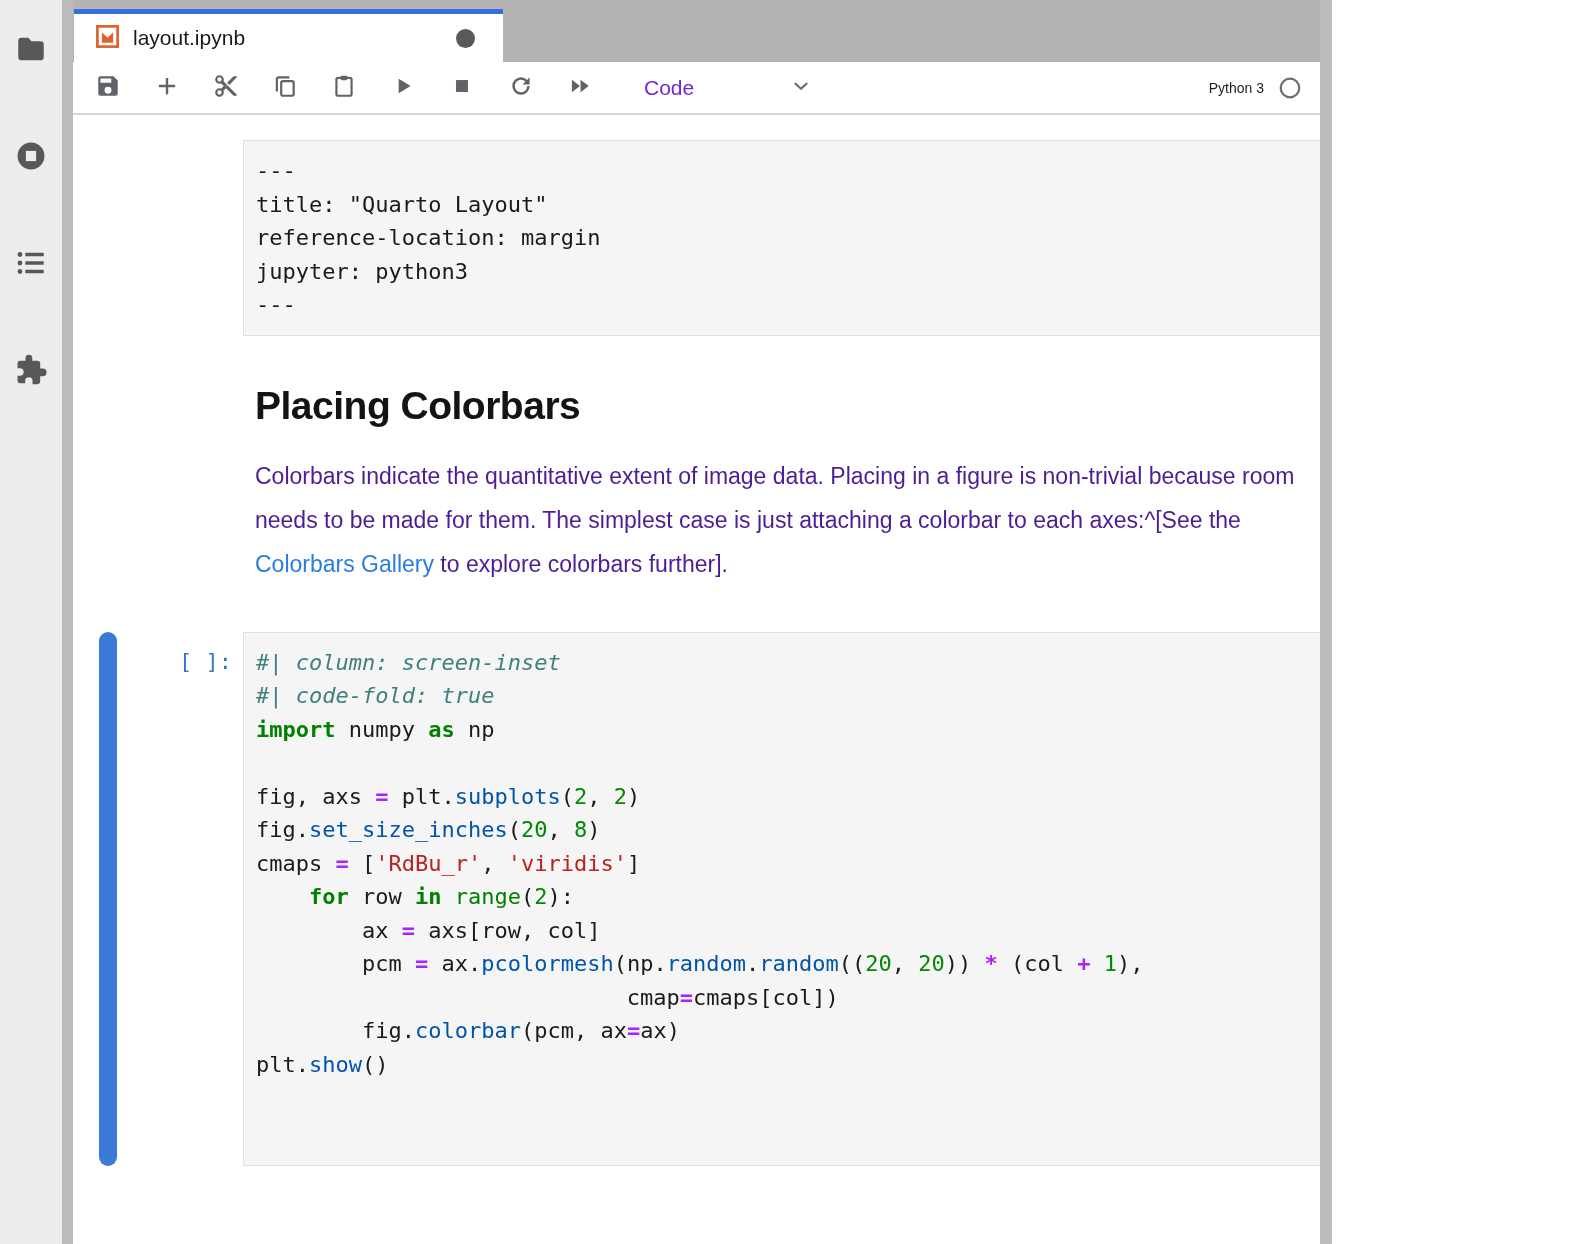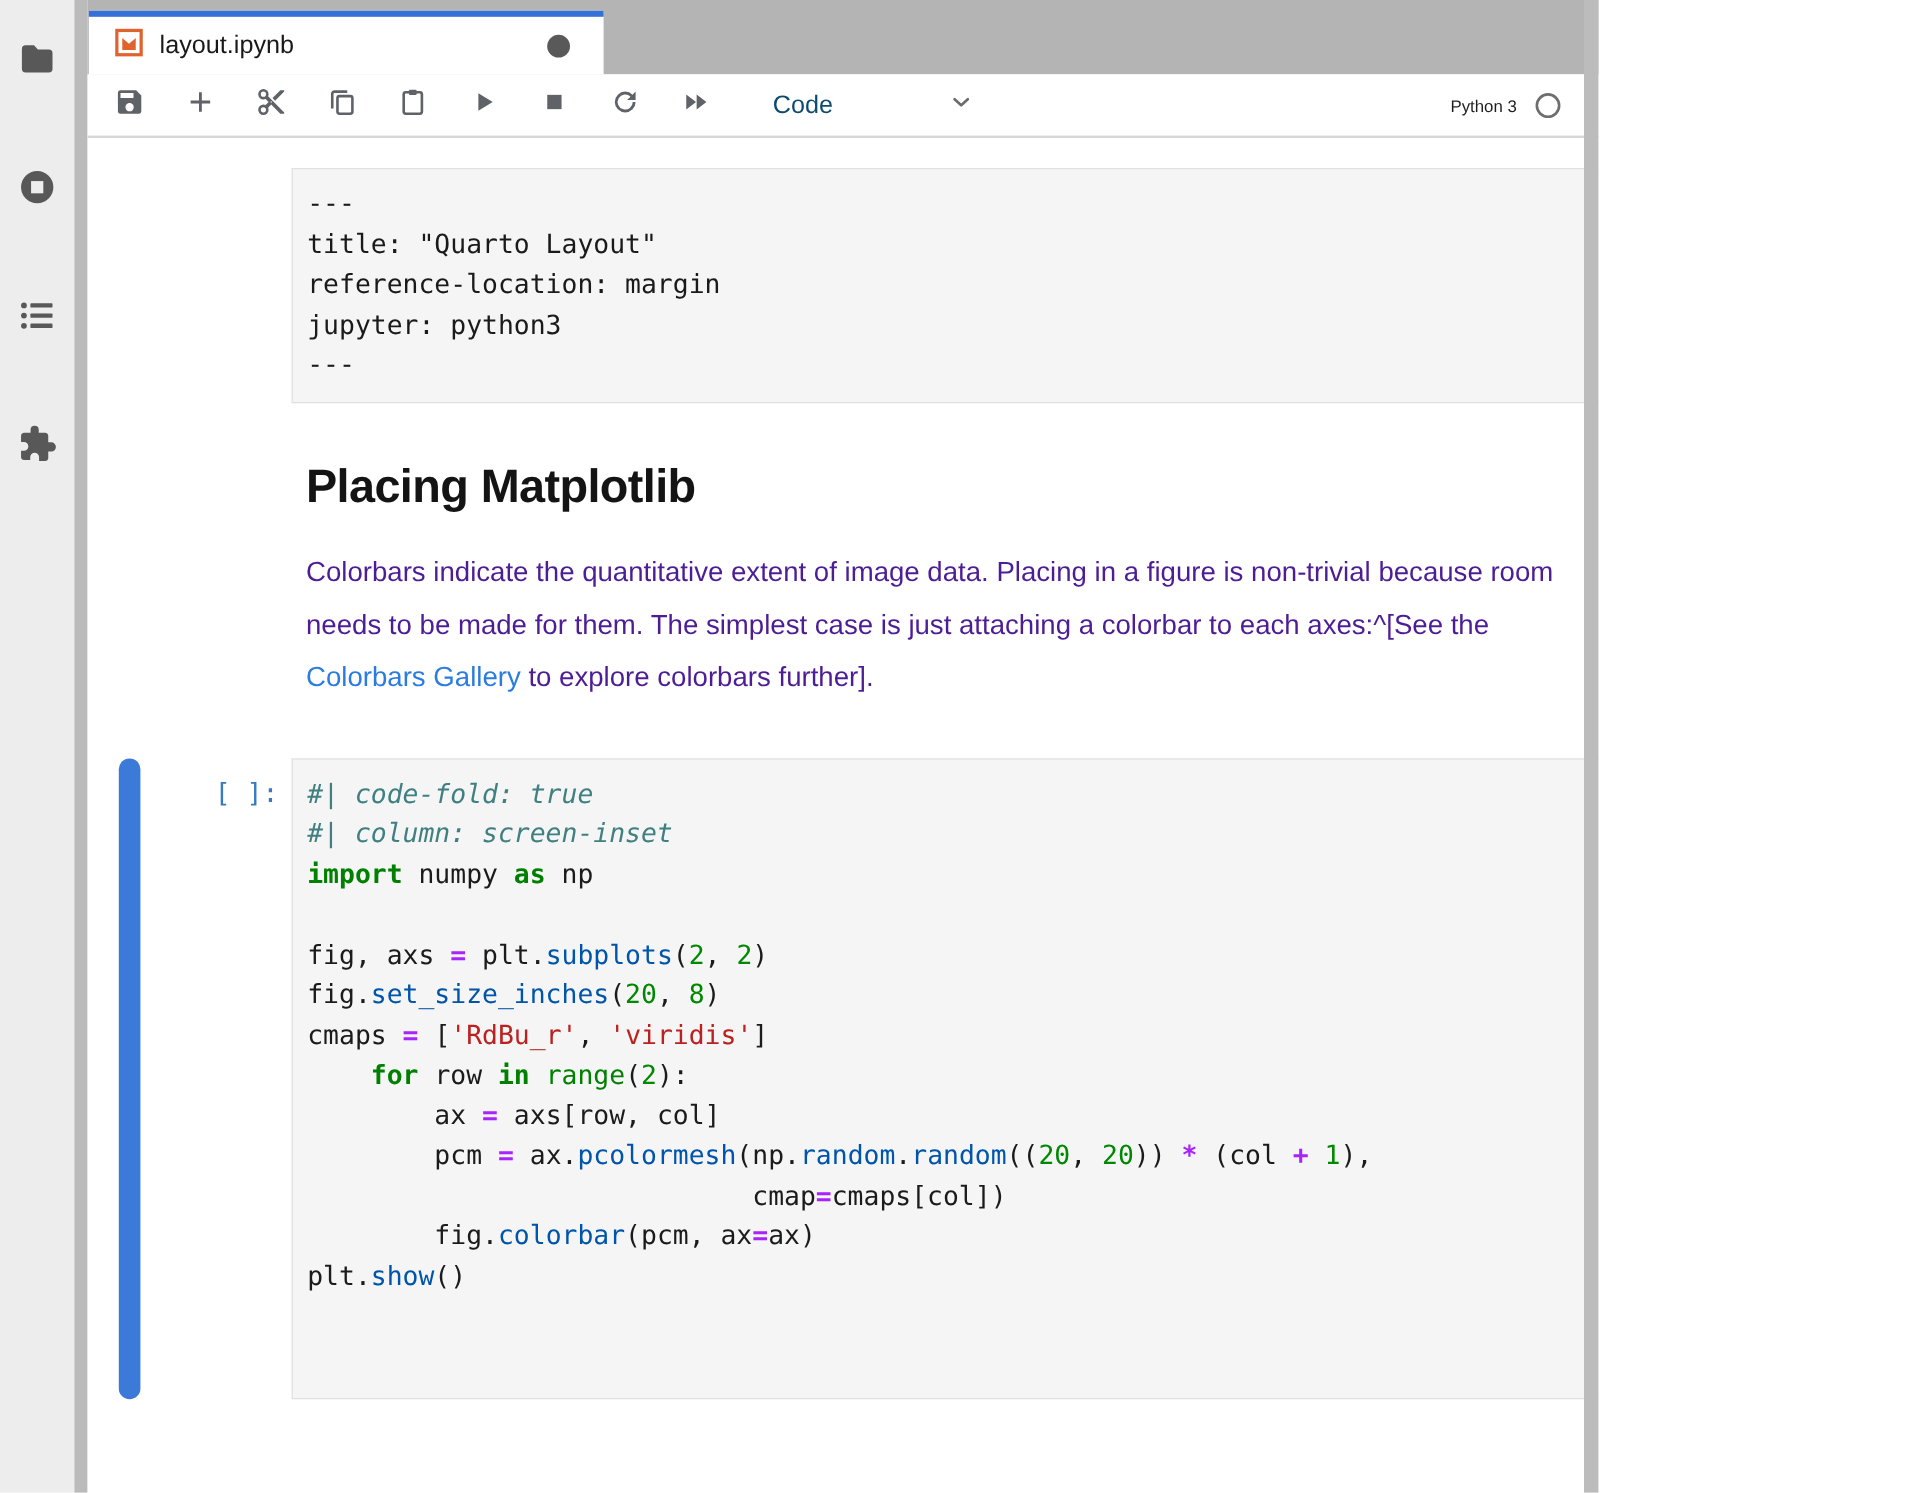--- a/index.html
+++ b/index.html
@@ -24,21 +24,21 @@
   .tab-title { font-size:21px; color:#191919; flex:1; }
   .dirty-dot { width:19px; height:19px; border-radius:50%; background:#595959; margin-right:8px; }
 
   .toolbar { height:53px; background:#ffffff; border-bottom:2px solid #d6d6d6;
              display:flex; align-items:center; padding:0 30px 0 22px; gap:0; flex:0 0 53px; }
   .tb-btn { width:26px; height:26px; margin-right:33px; display:flex; align-items:center;
             justify-content:center; color:#5f6368; cursor:pointer; }
   .tb-btn svg { width:26px; height:26px; }
   .cell-type-select { display:flex; align-items:center; margin-left:18px; width:168px;
                       justify-content:space-between; cursor:pointer; }
-  .cell-type-select .label { font-size:21px; color:#0c4a6e; }
+  .cell-type-select .label { font-size:21px; color:#6d28d9; }
   .cell-type-select svg { width:22px; height:22px; color:#6b6b6b; }
   .tb-spacer { flex:1; }
   .kernel-name { font-size:14px; color:#1e1e1e; margin-right:14px; }
   .kernel-status svg { width:24px; height:24px; display:block; color:#6e6e6e; }
 
   
   .content { flex:1; background:#ffffff; overflow:hidden; padding-top:25px; }
 
   .inbox { width:1305px; background:#f5f5f5; border:1.5px solid #e0e0e0; }
   .mono { font-family:"DejaVu Sans Mono","Liberation Mono",monospace; font-size:22px; line-height:33.5px; }
@@ -221,30 +221,30 @@
         <div class="inbox mono">
             <div class="line">---</div>
             <div class="line">title: "Quarto Layout"</div>
             <div class="line">reference-location: margin</div>
             <div class="line">jupyter: python3</div>
             <div class="line">---</div>
           </div>
       </div>
 
       <div class="md-cell">
-        <h1 class="md-heading">Placing Matplotlib</h1>
+        <h1 class="md-heading">Placing Colorbars</h1>
         <p class="md-para"><span class="tk-text">Colorbars indicate the quantitative extent of image data. Placing in a figure is non-trivial because room needs to be made for them. The simplest case is just attaching a colorbar to each axes:^[See the </span><a href="#" class="tk-link">Colorbars Gallery</a><span class="tk-text"> to explore colorbars further].</span></p>
       </div>
 
       <div class="code-cell">
         <div class="collapser"></div>
         <div class="prompt mono">[ ]:</div>
         <div class="inbox mono">
+            <div class="line"><span class="tk-cmt">#| column: screen-inset</span></div>
             <div class="line"><span class="tk-cmt">#| code-fold: true</span></div>
-            <div class="line"><span class="tk-cmt">#| column: screen-inset</span></div>
             <div class="line"><span class="tk-kw">import</span><span class="tk-t"> numpy </span><span class="tk-kw">as</span><span class="tk-t"> np</span></div>
             <div class="line">&nbsp;</div>
             <div class="line"><span class="tk-t">fig, axs </span><span class="tk-op">=</span><span class="tk-t"> plt.</span><span class="tk-prop">subplots</span><span class="tk-t">(</span><span class="tk-num">2</span><span class="tk-t">, </span><span class="tk-num">2</span><span class="tk-t">)</span></div>
             <div class="line"><span class="tk-t">fig.</span><span class="tk-prop">set_size_inches</span><span class="tk-t">(</span><span class="tk-num">20</span><span class="tk-t">, </span><span class="tk-num">8</span><span class="tk-t">)</span></div>
             <div class="line"><span class="tk-t">cmaps </span><span class="tk-op">=</span><span class="tk-t"> [</span><span class="tk-str">'RdBu_r'</span><span class="tk-t">, </span><span class="tk-str">'viridis'</span><span class="tk-t">]</span></div>
             <div class="line"><span class="tk-t">    </span><span class="tk-kw">for</span><span class="tk-t"> row </span><span class="tk-kw">in</span><span class="tk-t"> </span><span class="tk-bi">range</span><span class="tk-t">(</span><span class="tk-num">2</span><span class="tk-t">):</span></div>
             <div class="line"><span class="tk-t">        ax </span><span class="tk-op">=</span><span class="tk-t"> axs[row, col]</span></div>
             <div class="line"><span class="tk-t">        pcm </span><span class="tk-op">=</span><span class="tk-t"> ax.</span><span class="tk-prop">pcolormesh</span><span class="tk-t">(np.</span><span class="tk-prop">random</span><span class="tk-t">.</span><span class="tk-prop">random</span><span class="tk-t">((</span><span class="tk-num">20</span><span class="tk-t">, </span><span class="tk-num">20</span><span class="tk-t">)) </span><span class="tk-op">*</span><span class="tk-t"> (col </span><span class="tk-op">+</span><span class="tk-t"> </span><span class="tk-num">1</span><span class="tk-t">),</span></div>
             <div class="line"><span class="tk-t">                            cmap</span><span class="tk-op">=</span><span class="tk-t">cmaps[col])</span></div>
             <div class="line"><span class="tk-t">        fig.</span><span class="tk-prop">colorbar</span><span class="tk-t">(pcm, ax</span><span class="tk-op">=</span><span class="tk-t">ax)</span></div>

